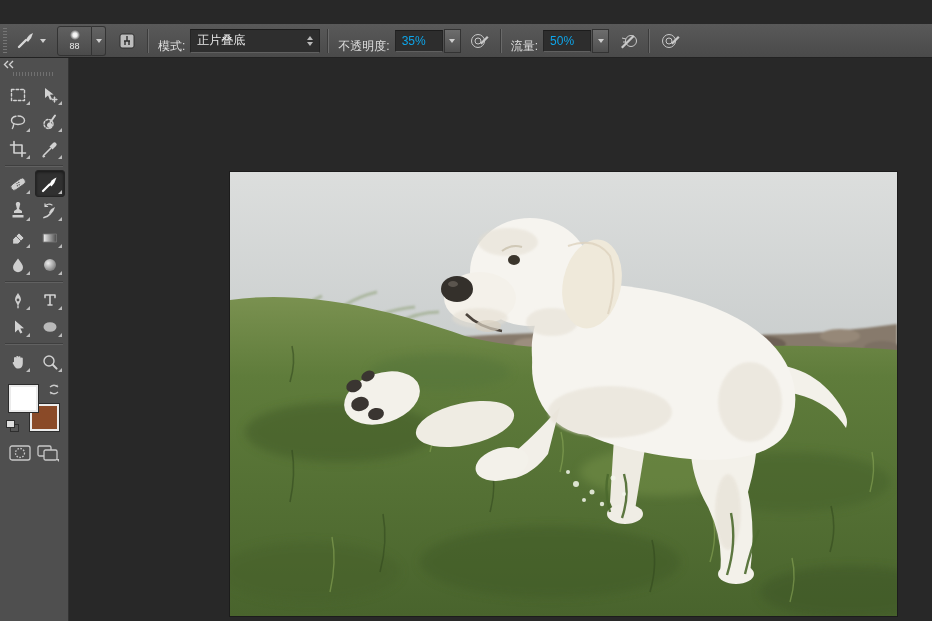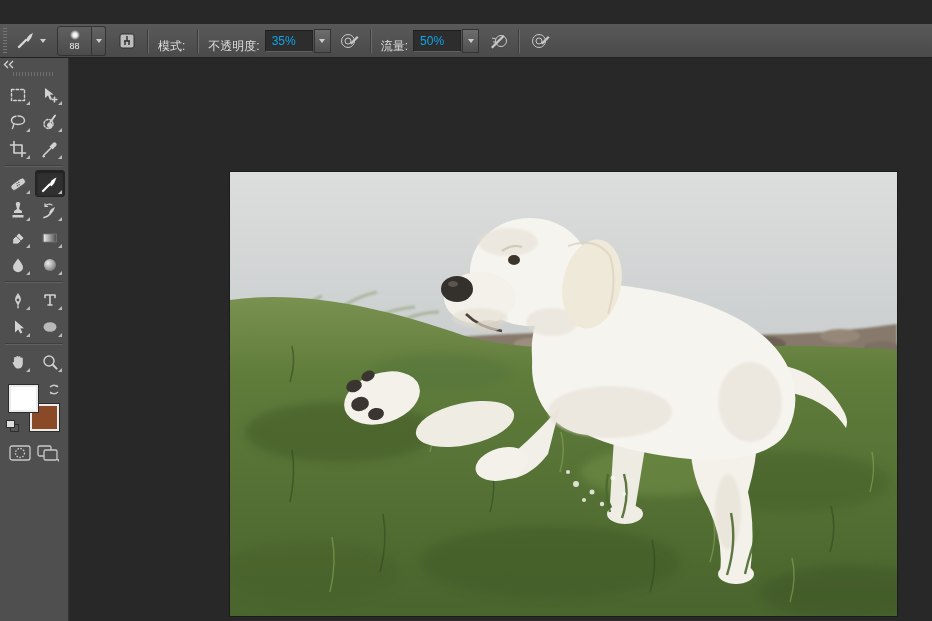--- a/index.html
+++ b/index.html
@@ -125,20 +125,27 @@
     <div class="ob-icon-btn" style="margin-left:8px">
       <svg width="20" height="20" viewBox="0 0 20 20">
           <rect x="3" y="3" width="14" height="14" rx="2" fill="#bdbdbd" stroke="#2e2e2e"></rect>
           <path d="M10,5 l0,5 M7,10 l6,0 M8,10 l0,4 M12,10 l0,4" stroke="#2e2e2e" stroke-width="1.4" fill="none"></path>
         </svg>
     </div>
 
     <div class="ob-sep"></div>
 
     <span class="ob-label">模式:</span>
+    <div class="mode-select">
+      <span>正片叠底</span>
+      <span class="spinner">
+          <span class="spin-up"></span>
+          <span class="spin-dn"></span>
+        </span>
+    </div>
 
     <div class="ob-sep"></div>
 
     <span class="ob-label">不透明度:</span>
     <div class="num-field">35%</div>
     <div class="drop-btn">
       <span class="caret-down" style="margin:0"></span>
     </div>
 
     <div class="ob-icon-btn" style="margin-left:6px">

